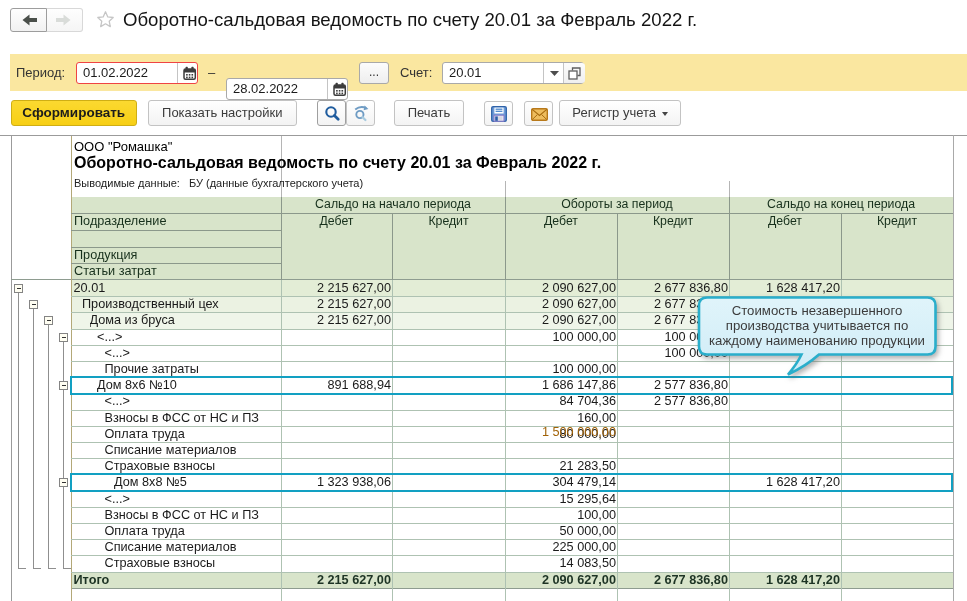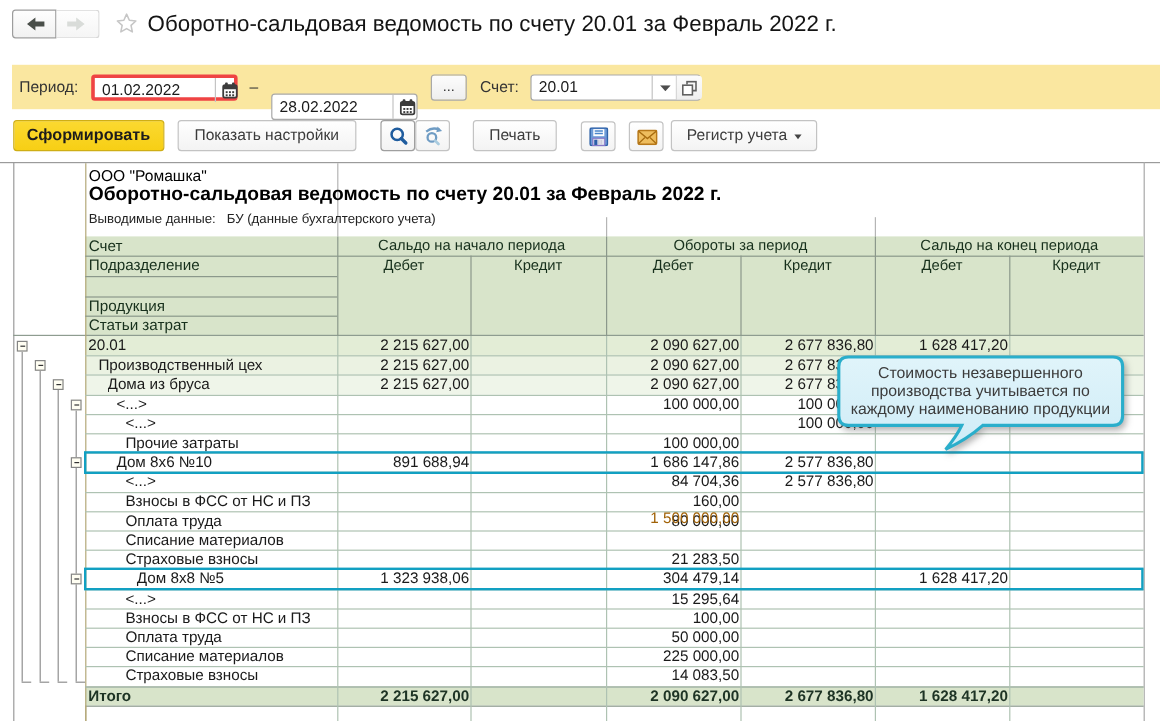--- a/index.html
+++ b/index.html
@@ -29,21 +29,21 @@
 
 <svg class="a" style="left:95px;top:9px;" width="21" height="21" viewBox="0 0 21 21">
  <path d="M10.5 2.8 L12.8 7.9 L18.2 8.5 L14.2 12.2 L15.3 17.6 L10.5 14.8 L5.7 17.6 L6.8 12.2 L2.8 8.5 L8.2 7.9 Z" fill="none" stroke="#c6c6c6" stroke-width="1.3" stroke-linejoin="round"></path>
 </svg>
 
 <div class="a" style="left:123px;top:9px;font-size:18.6px;color:#141414;white-space:nowrap;">Оборотно-сальдовая ведомость по счету 20.01 за Февраль 2022 г.</div>
 
 <div class="a" style="left:10px;top:53.5px;width:957px;height:37.3px;background:#fae7a0;"></div>
 <div class="a" style="left:16px;top:61px;height:23px;line-height:23px;font-size:13px;color:#333;">Период:</div>
 
-<div class="a" style="left:76px;top:61.5px;width:121.5px;height:22.5px;box-sizing:border-box;border:3px solid #ef4444;border-radius:3px;background:#fff;">
+<div class="a" style="left:76px;top:61.5px;width:121.5px;height:22.5px;box-sizing:border-box;border:1px solid #ef4444;border-radius:3px;background:#fff;">
  <div style="position:absolute;left:6px;top:0;height:20px;line-height:20px;font-size:13px;color:#1a1a1a;">01.02.2022</div>
  <div style="position:absolute;left:99.5px;right:0;top:0;height:20.5px;border-left:1px solid #c4c4c4;">
   <svg width="14" height="15" viewBox="0 0 14 15" style="position:absolute;left:5px;top:3px;">
    <rect x="1" y="3" width="11.3" height="10.3" rx="1.5" fill="#fff" stroke="#3c3c3c" stroke-width="1.5"></rect>
    <path d="M1 4 Q1 3 2 3 L11.4 3 Q12.3 3 12.3 4 L12.3 6.4 L1 6.4 Z" fill="#3c3c3c"></path>
    <rect x="2.6" y="0.8" width="2.2" height="2.6" rx="0.7" fill="#3c3c3c"></rect>
    <rect x="8.4" y="0.8" width="2.2" height="2.6" rx="0.7" fill="#3c3c3c"></rect>
    <rect x="3.1" y="8" width="1.6" height="1.6" fill="#3c3c3c"></rect>
           <rect x="5.8" y="8" width="1.6" height="1.6" fill="#3c3c3c"></rect>
           <rect x="8.5" y="8" width="1.6" height="1.6" fill="#3c3c3c"></rect>
@@ -132,21 +132,20 @@
 <div class="a" style="left:11px;top:135px;width:1px;height:466px;background:#9b9b9b;"></div>
 <div class="a" style="left:953px;top:135px;width:1px;height:466px;background:#a9a9a9;"></div>
 <div class="a" style="left:281px;top:136px;width:1px;height:61px;background:#b5b5b5;"></div>
 <div class="a" style="left:71px;top:136px;width:1px;height:465px;background:#b3a878;z-index:3;"></div>
 <div class="a" style="left:505px;top:181px;width:1px;height:15.6px;background:#b5b5b5;"></div>
 <div class="a" style="left:729px;top:181px;width:1px;height:15.6px;background:#b5b5b5;"></div>
 <div class="a" style="left:74px;top:139px;font-size:13px;color:#000;">ООО "Ромашка"</div>
 <div class="a" style="left:74px;top:153.5px;font-size:16px;font-weight:bold;color:#000;white-space:nowrap;">Оборотно-сальдовая ведомость по счету 20.01 за Февраль 2022 г.</div>
 <div class="a" style="left:74px;top:176.5px;font-size:11px;color:#222;">Выводимые данные:&nbsp;&nbsp;&nbsp;БУ (данные бухгалтерского учета)</div>
 <div class="a" style="left:71px;top:196.6px;width:882px;height:83.4px;background:#d8e4ca;"></div>
-<div class="cell" style="left:74px;top:196.6px;width:200px;height:16.7px;line-height:16.7px;color:#17301c;">Счет</div>
 <div class="cell" style="left:74px;top:213.3px;width:200px;height:16.7px;line-height:16.7px;color:#17301c;">Подразделение</div>
 <div class="cell" style="left:74px;top:246.6px;width:200px;height:16.7px;line-height:16.7px;color:#17301c;">Продукция</div>
 <div class="cell" style="left:74px;top:263.3px;width:200px;height:16.7px;line-height:16.7px;color:#17301c;">Статьи затрат</div>
 <div class="cell" style="left:281px;top:196.6px;width:224px;height:16px;line-height:14px;text-align:center;font-size:12.3px;color:#17301c;">Сальдо на начало периода</div>
 <div class="cell" style="left:505px;top:196.6px;width:224px;height:16px;line-height:14px;text-align:center;font-size:12.3px;color:#17301c;">Обороты за период</div>
 <div class="cell" style="left:729px;top:196.6px;width:224px;height:16px;line-height:14px;text-align:center;font-size:12.3px;color:#17301c;">Сальдо на конец периода</div>
 <div class="cell" style="left:281px;top:213.3px;width:111px;height:16px;line-height:16px;text-align:center;font-size:12.3px;color:#17301c;">Дебет</div>
 <div class="cell" style="left:392px;top:213.3px;width:113px;height:16px;line-height:16px;text-align:center;font-size:12.3px;color:#17301c;">Кредит</div>
 <div class="cell" style="left:505px;top:213.3px;width:112px;height:16px;line-height:16px;text-align:center;font-size:12.3px;color:#17301c;">Дебет</div>
 <div class="cell" style="left:617px;top:213.3px;width:112px;height:16px;line-height:16px;text-align:center;font-size:12.3px;color:#17301c;">Кредит</div>

